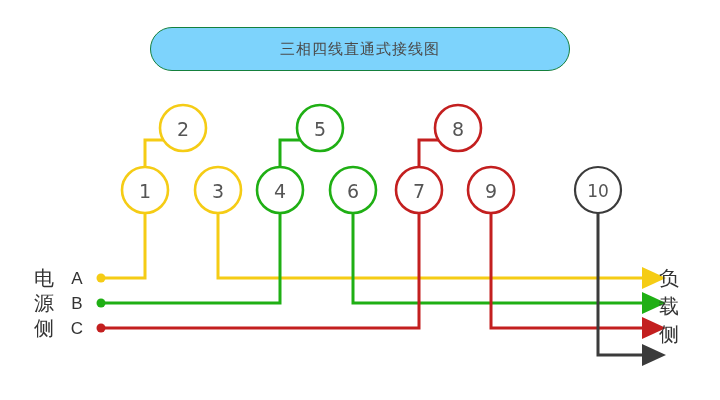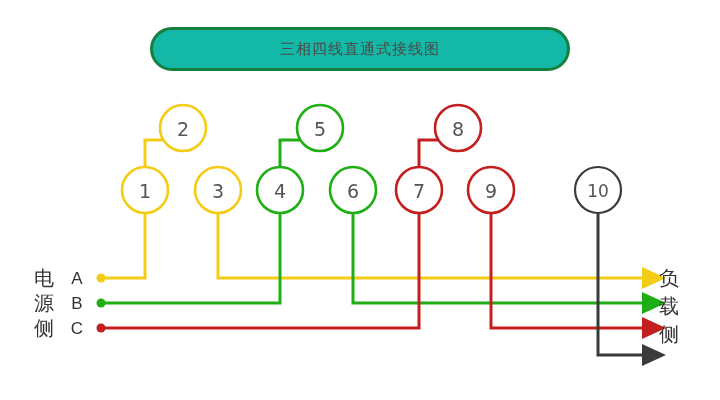--- a/index.html
+++ b/index.html
@@ -19,23 +19,23 @@
     width: 720px;
     height: 400px;
   }
   .title-pill {
     position: absolute;
     left: 150px;
     top: 27px;
     width: 420px;
     height: 44px;
     box-sizing: border-box;
-    border: 3px solid #15803d;
+    border: 1px solid #15803d;
     border-radius: 22px;
-    background: #14b8a6;
+    background: #7dd3fc;
     display: flex;
     align-items: center;
     justify-content: center;
   }
   .title-text {
     font-size: 15px;
     color: #4a4a4a;
     letter-spacing: 1px;
     font-family: "DejaVu Sans", "Liberation Sans", sans-serif;
   }

